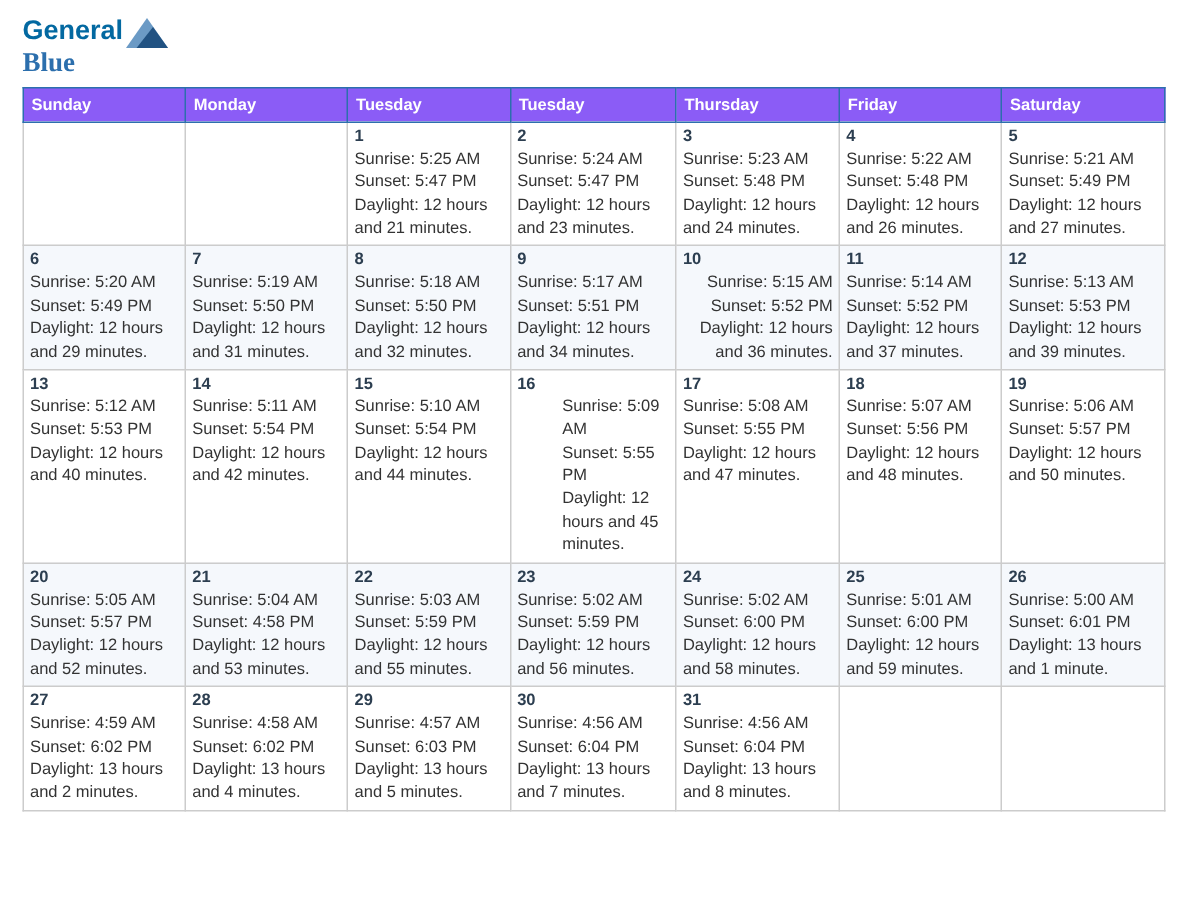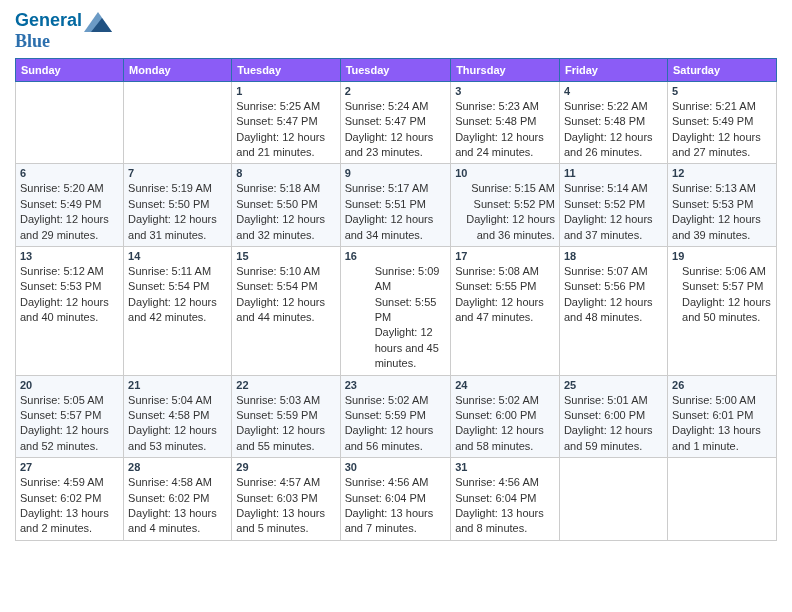--- a/index.html
+++ b/index.html
@@ -238,21 +238,21 @@
 Daylight: 12 hours and 47 minutes.</div>
           </td>
           <td>
             <span class="day-num">18</span>
             <div class="day-info" style="white-space: pre-line;">Sunrise: 5:07 AM
 Sunset: 5:56 PM
 Daylight: 12 hours and 48 minutes.</div>
           </td>
           <td>
             <span class="day-num">19</span>
-            <div class="day-info" style="white-space: pre-line; margin-left: 10px;">Sunrise: 5:06 AM
+            <div class="day-info" style="white-space: pre-line;">Sunrise: 5:06 AM
 Sunset: 5:57 PM
 Daylight: 12 hours and 50 minutes.</div>
           </td>
         </tr>
         <tr>
           <td>
             <span class="day-num">20</span>
             <div class="day-info" style="white-space: pre-line;">Sunrise: 5:05 AM
 Sunset: 5:57 PM
 Daylight: 12 hours and 52 minutes.</div>

